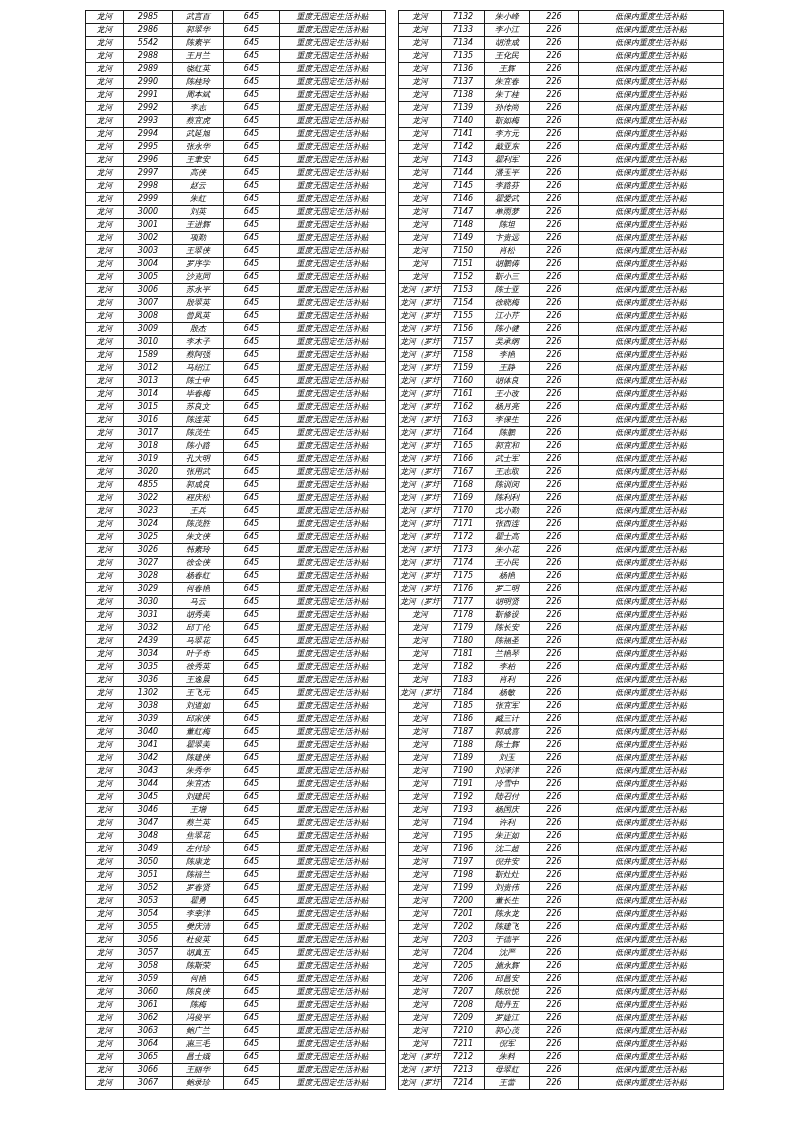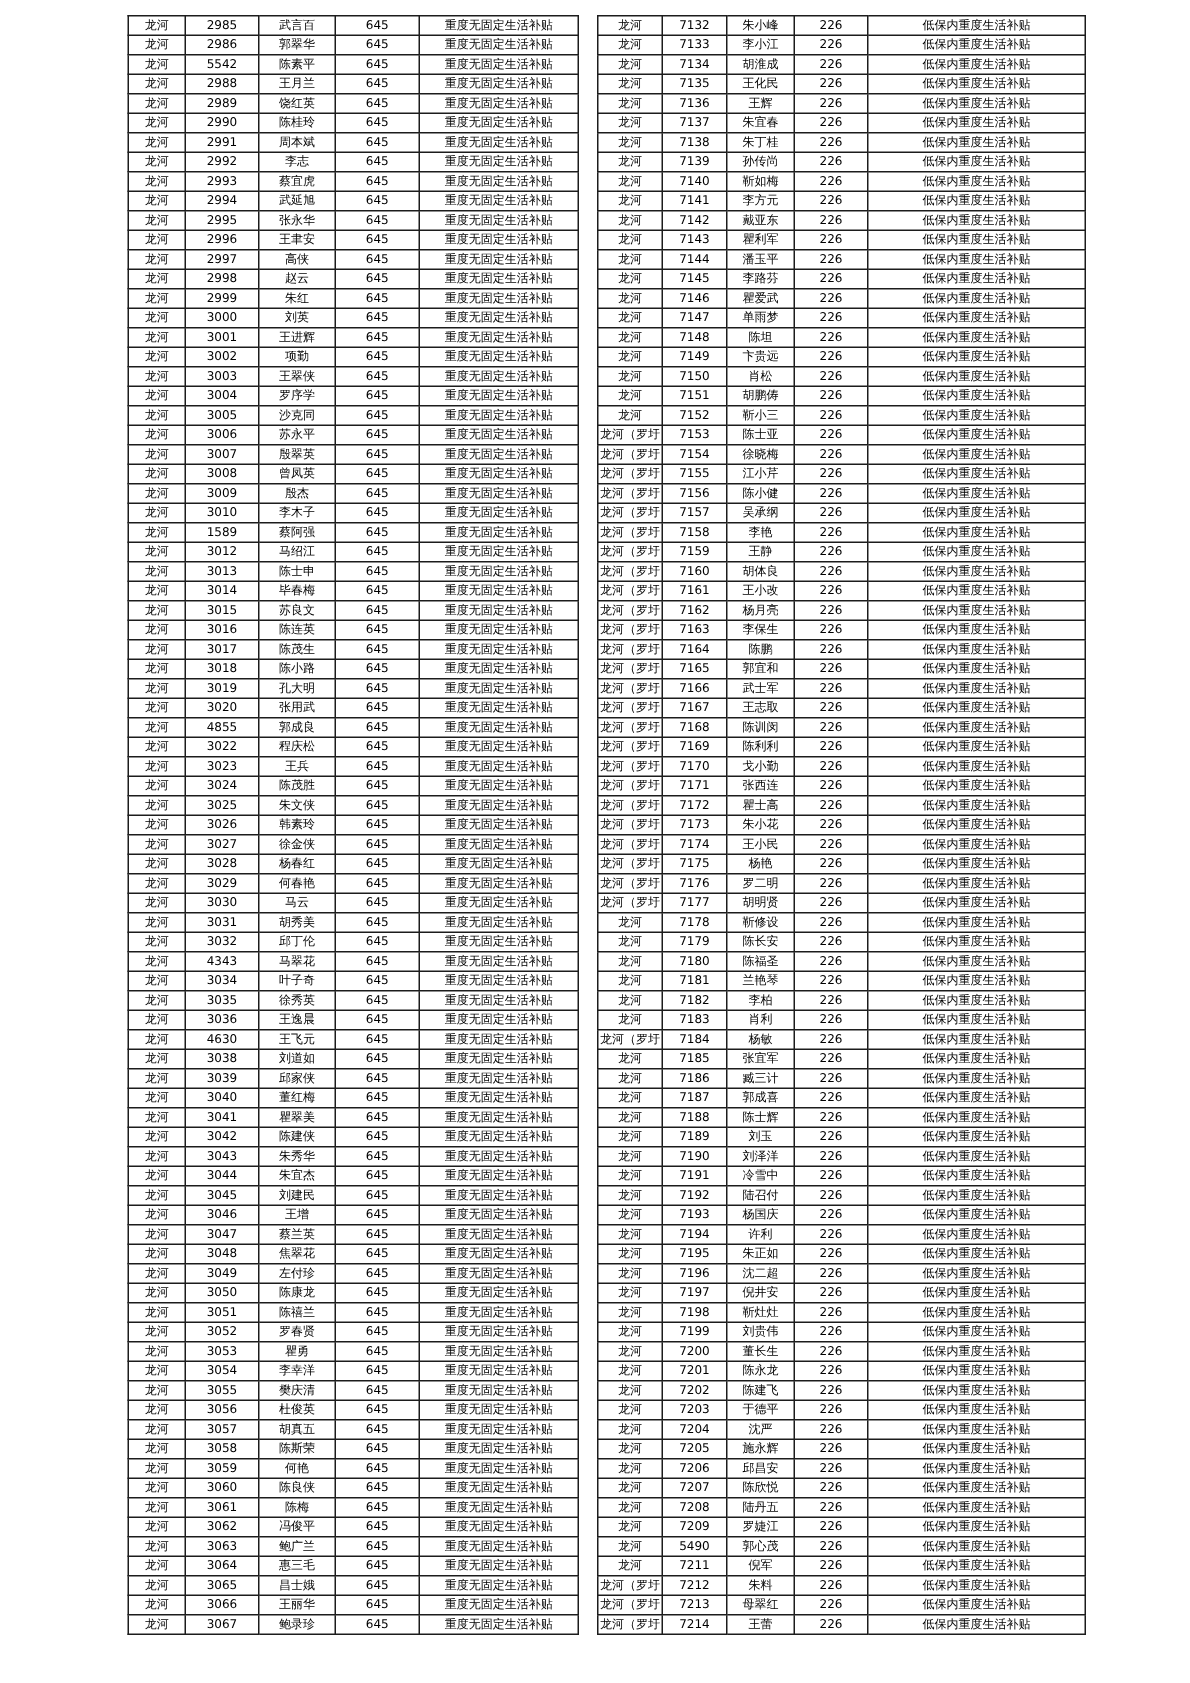--- a/index.html
+++ b/index.html
@@ -1,21 +1,21 @@
 <!DOCTYPE html>
 <html><head>
 <meta charset="utf-8">
 <style>
   html,body{margin:0;padding:0;}
   body{
     width:793px;height:1122px;background:#ffffff;overflow:hidden;position:relative;
     font-family:"DejaVu Sans",sans-serif;color:#000;
   }
   .subsidy-table{
-    position:absolute;top:10px;border-collapse:collapse;table-layout:fixed;
+    position:absolute;top:10px;border-collapse:collapse;table-layout:fixed;font-style:italic;
   }
   #left-table{left:85px;width:300px;}
   #right-table{left:398px;width:325px;}
   .subsidy-table td{
     border:1px solid #1c1c1c;
     height:12px;
     padding:0 1px;
     font-size:8px;
     line-height:12px;
     text-align:center;
@@ -368,21 +368,21 @@
       </tr>
       <tr>
         <td>龙河</td>
         <td>3032</td>
         <td>邱丁伦</td>
         <td>645</td>
         <td>重度无固定生活补贴</td>
       </tr>
       <tr>
         <td>龙河</td>
-        <td>4343</td>
+        <td>2439</td>
         <td>马翠花</td>
         <td>645</td>
         <td>重度无固定生活补贴</td>
       </tr>
       <tr>
         <td>龙河</td>
         <td>3034</td>
         <td>叶子奇</td>
         <td>645</td>
         <td>重度无固定生活补贴</td>
@@ -396,21 +396,21 @@
       </tr>
       <tr>
         <td>龙河</td>
         <td>3036</td>
         <td>王逸晨</td>
         <td>645</td>
         <td>重度无固定生活补贴</td>
       </tr>
       <tr>
         <td>龙河</td>
-        <td>4630</td>
+        <td>1302</td>
         <td>王飞元</td>
         <td>645</td>
         <td>重度无固定生活补贴</td>
       </tr>
       <tr>
         <td>龙河</td>
         <td>3038</td>
         <td>刘道如</td>
         <td>645</td>
         <td>重度无固定生活补贴</td>
@@ -1171,21 +1171,21 @@
       </tr>
       <tr>
         <td>龙河</td>
         <td>7209</td>
         <td>罗婕江</td>
         <td>226</td>
         <td>低保内重度生活补贴</td>
       </tr>
       <tr>
         <td>龙河</td>
-        <td>5490</td>
+        <td>7210</td>
         <td>郭心茂</td>
         <td>226</td>
         <td>低保内重度生活补贴</td>
       </tr>
       <tr>
         <td>龙河</td>
         <td>7211</td>
         <td>倪军</td>
         <td>226</td>
         <td>低保内重度生活补贴</td>

